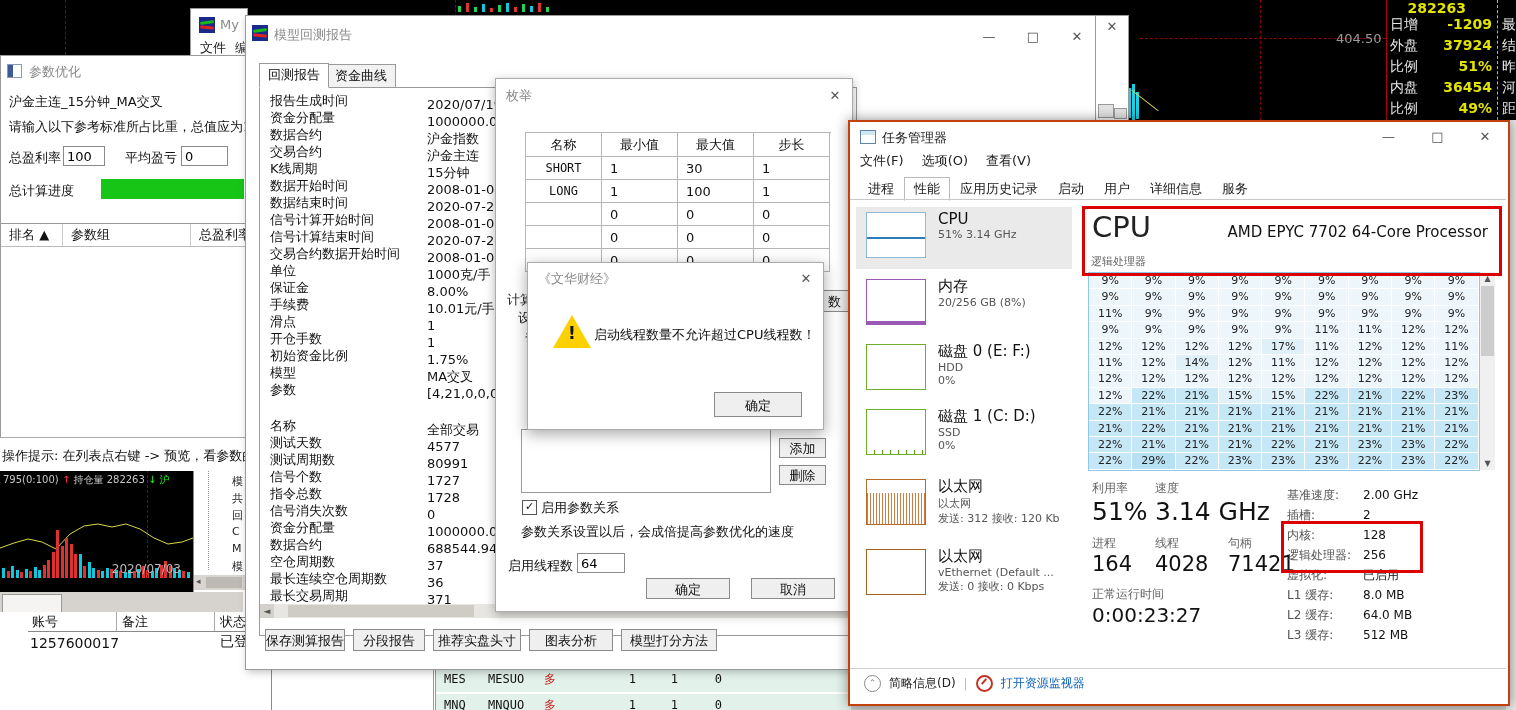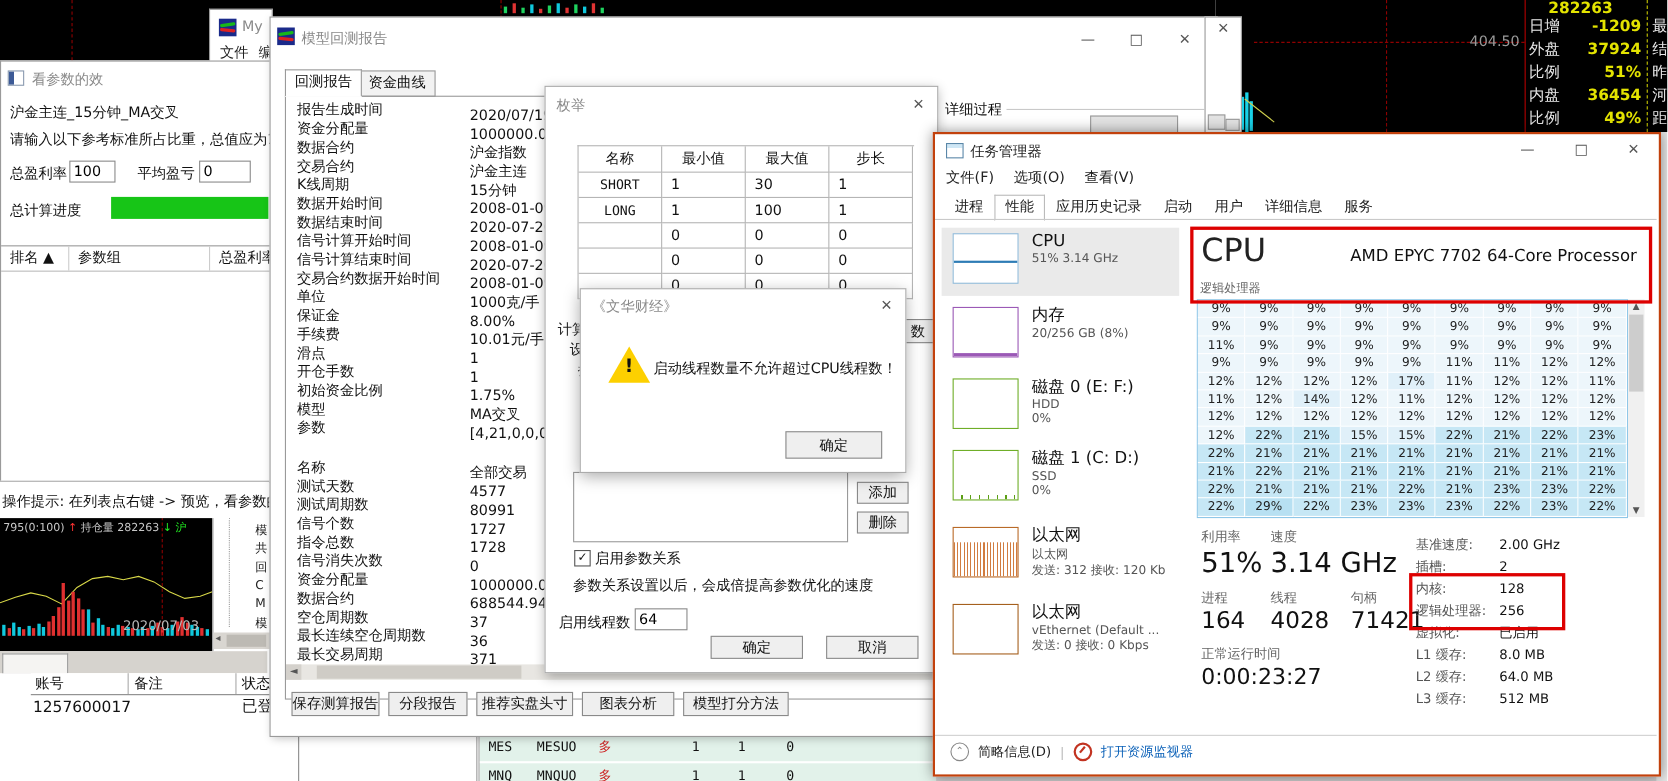--- a/index.html
+++ b/index.html
@@ -302,21 +302,21 @@
       <i style="top:4px;background:#18b818;transform:rotate(-8deg);"></i>
         <i style="top:9px;background:#d22;transform:rotate(6deg);"></i>
     </span>
     <span class="wtitle abs" style="left:29px;top:8px;">My</span>
     <span class="abs" style="left:9px;top:30px;color:#222;">文件</span>
     <span class="abs" style="left:44px;top:30px;width:11px;overflow:hidden;color:#222;">编</span>
   </div>
 
   <div class="win" id="po">
     <span class="poicon"></span>
-    <span class="wtitle abs" style="left:28px;top:7px;">看参数的效</span>
+    <span class="wtitle abs" style="left:28px;top:7px;">参数优化</span>
     <span class="abs" style="left:8px;top:37px;">沪金主连_15分钟_MA交叉</span>
     <span class="abs" style="left:8px;top:62px;width:237px;overflow:hidden;white-space:nowrap;">请输入以下参考标准所占比重，总值应为100</span>
     <span class="abs" style="left:8px;top:93px;">总盈利率</span>
     <input class="field" style="left: 62px; top: 90px; width: 42px;" value="100">
     <span class="abs" style="left:124px;top:93px;">平均盈亏</span>
     <input class="field" style="left: 180px; top: 90px; width: 47px;" value="0">
     <span class="abs" style="left:8px;top:126px;">总计算进度</span>
     <div id="po-progress"></div>
     <div id="po-cols">
         <div class="pocol">排名 ▲</div>
@@ -388,25 +388,20 @@
         <div class="repbtn" style="left: 375px; width: 96px;">模型打分方法</div>
       </div>
   </div>
 
   <div id="fragwin">
     <span class="ctl" style="left:2px;top:-2px;width:28px;">✕</span>
     <span style="position:absolute;left:2px;top:88px;width:14px;height:12px;background:#e3e3e3;border:1px solid #9a9a9a;"></span>
     <span style="position:absolute;left:18px;top:92px;width:11px;height:9px;background:#e3e3e3;border:1px solid #9a9a9a;"></span>
   </div>
 
-  <div id="detailpanel">
-    <span class="abs" style="left:10px;top:44px;">详细过程</span>
-    <span class="gline"></span>
-    <span class="stub"></span>
-  </div>
 
   <div class="win" id="enum" style="z-index:20;">
     <span class="wtitle abs" style="left:10px;top:8px;">枚举</span>
     <span class="ctl" style="left:322px;top:4px;">✕</span>
     <div id="enum-table">
         <div class="erow ehead">
           <div class="ecell">名称</div>
           <div class="ecell">最小值</div>
           <div class="ecell">最大值</div>
           <div class="ecell">步长</div>

